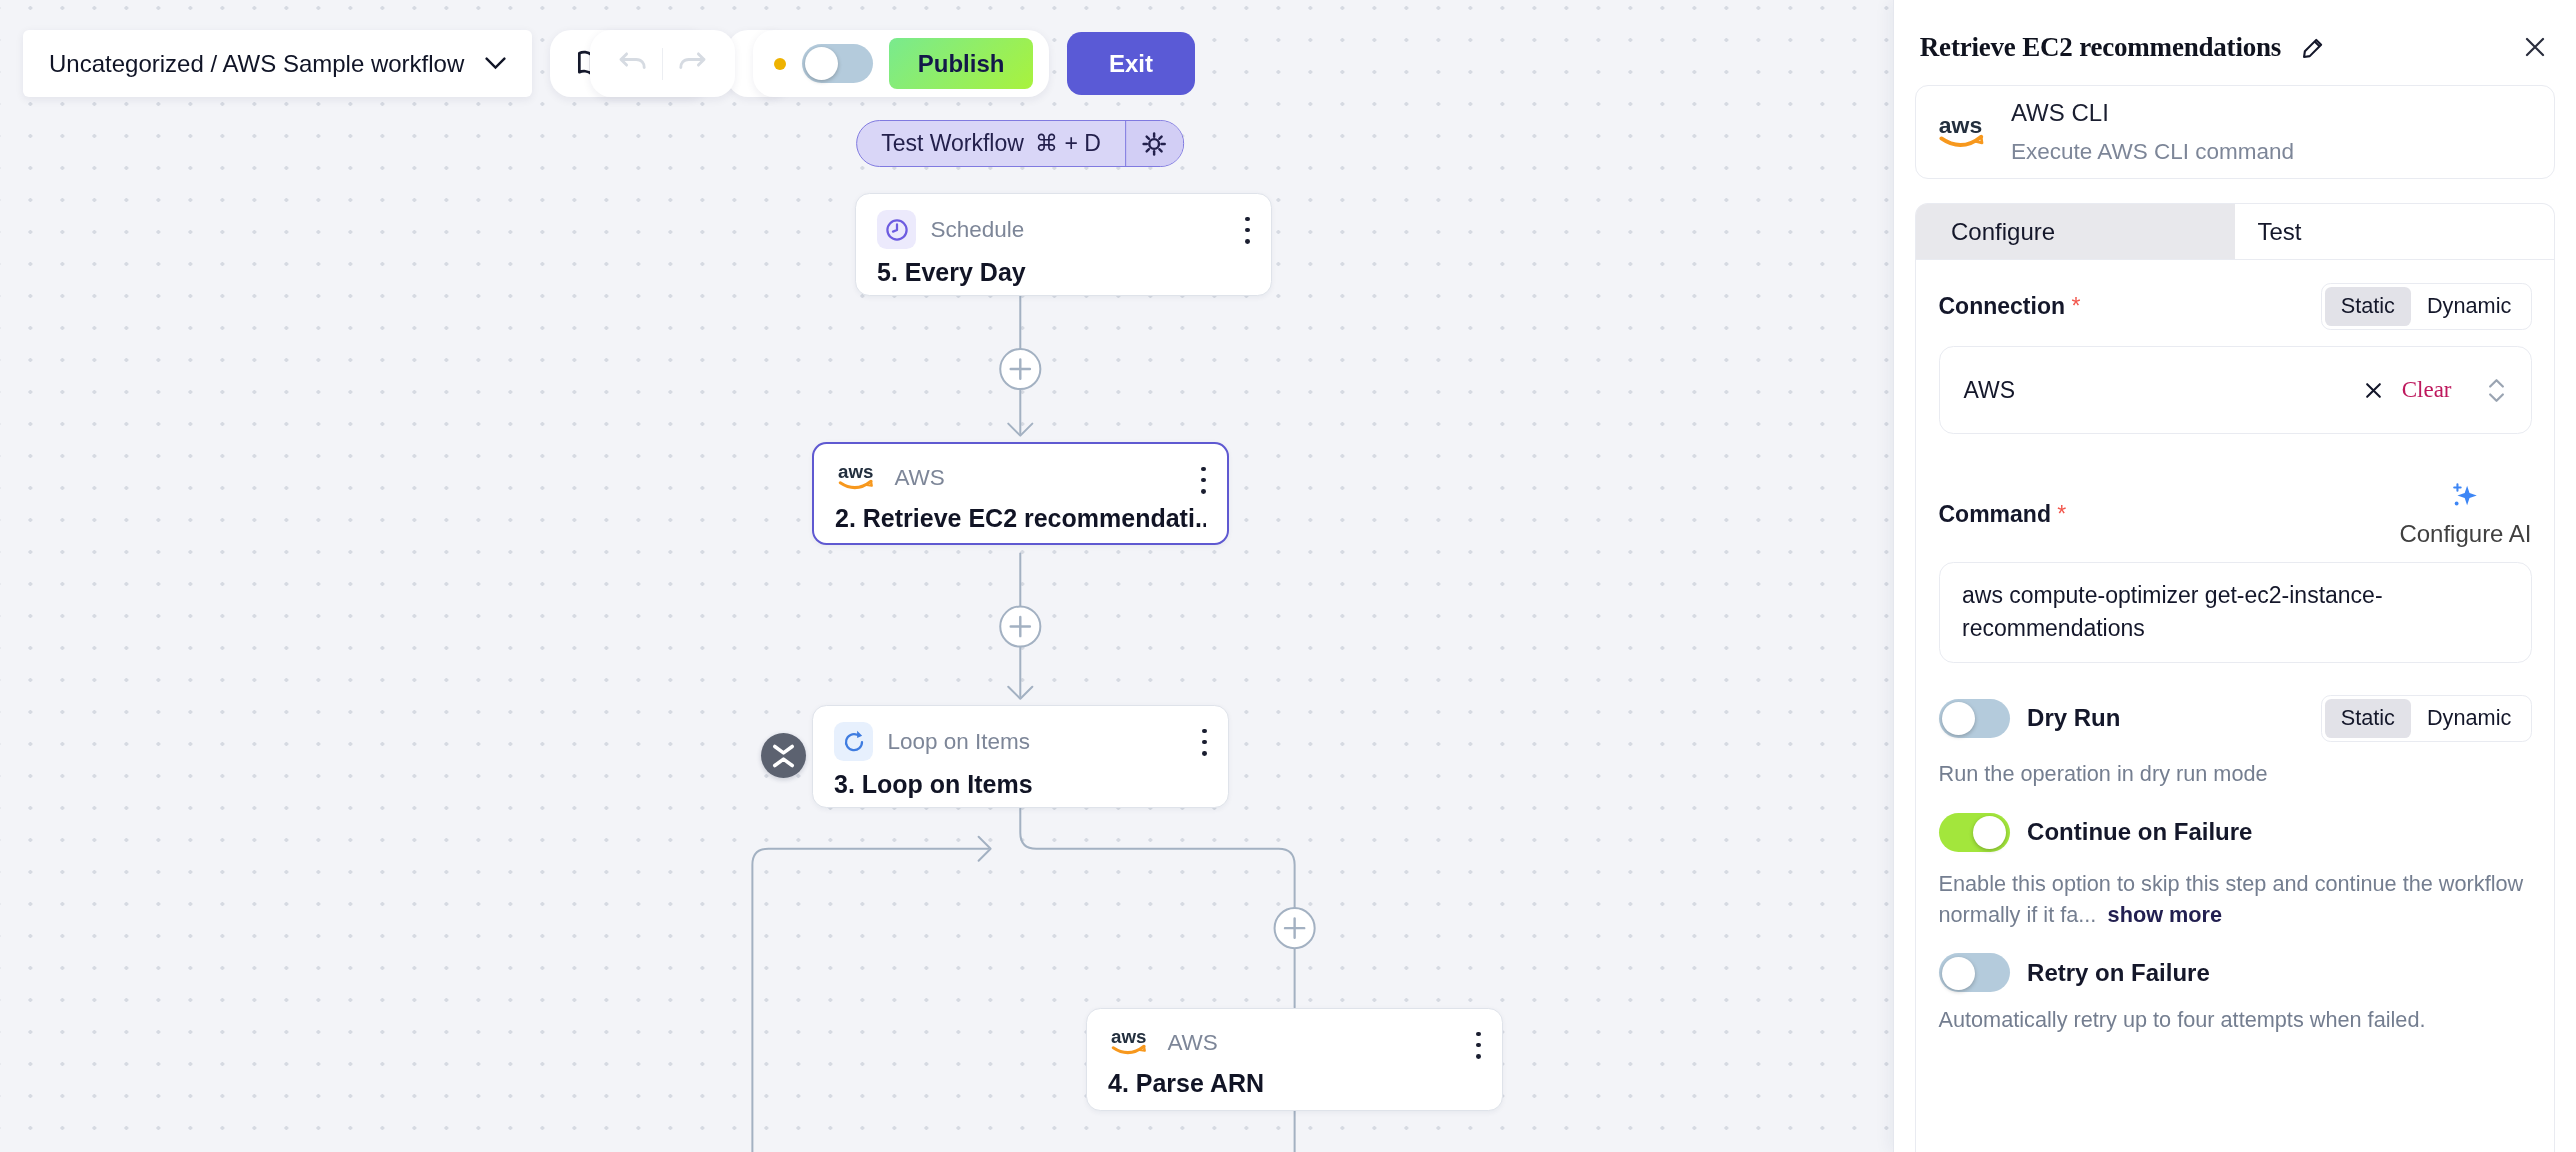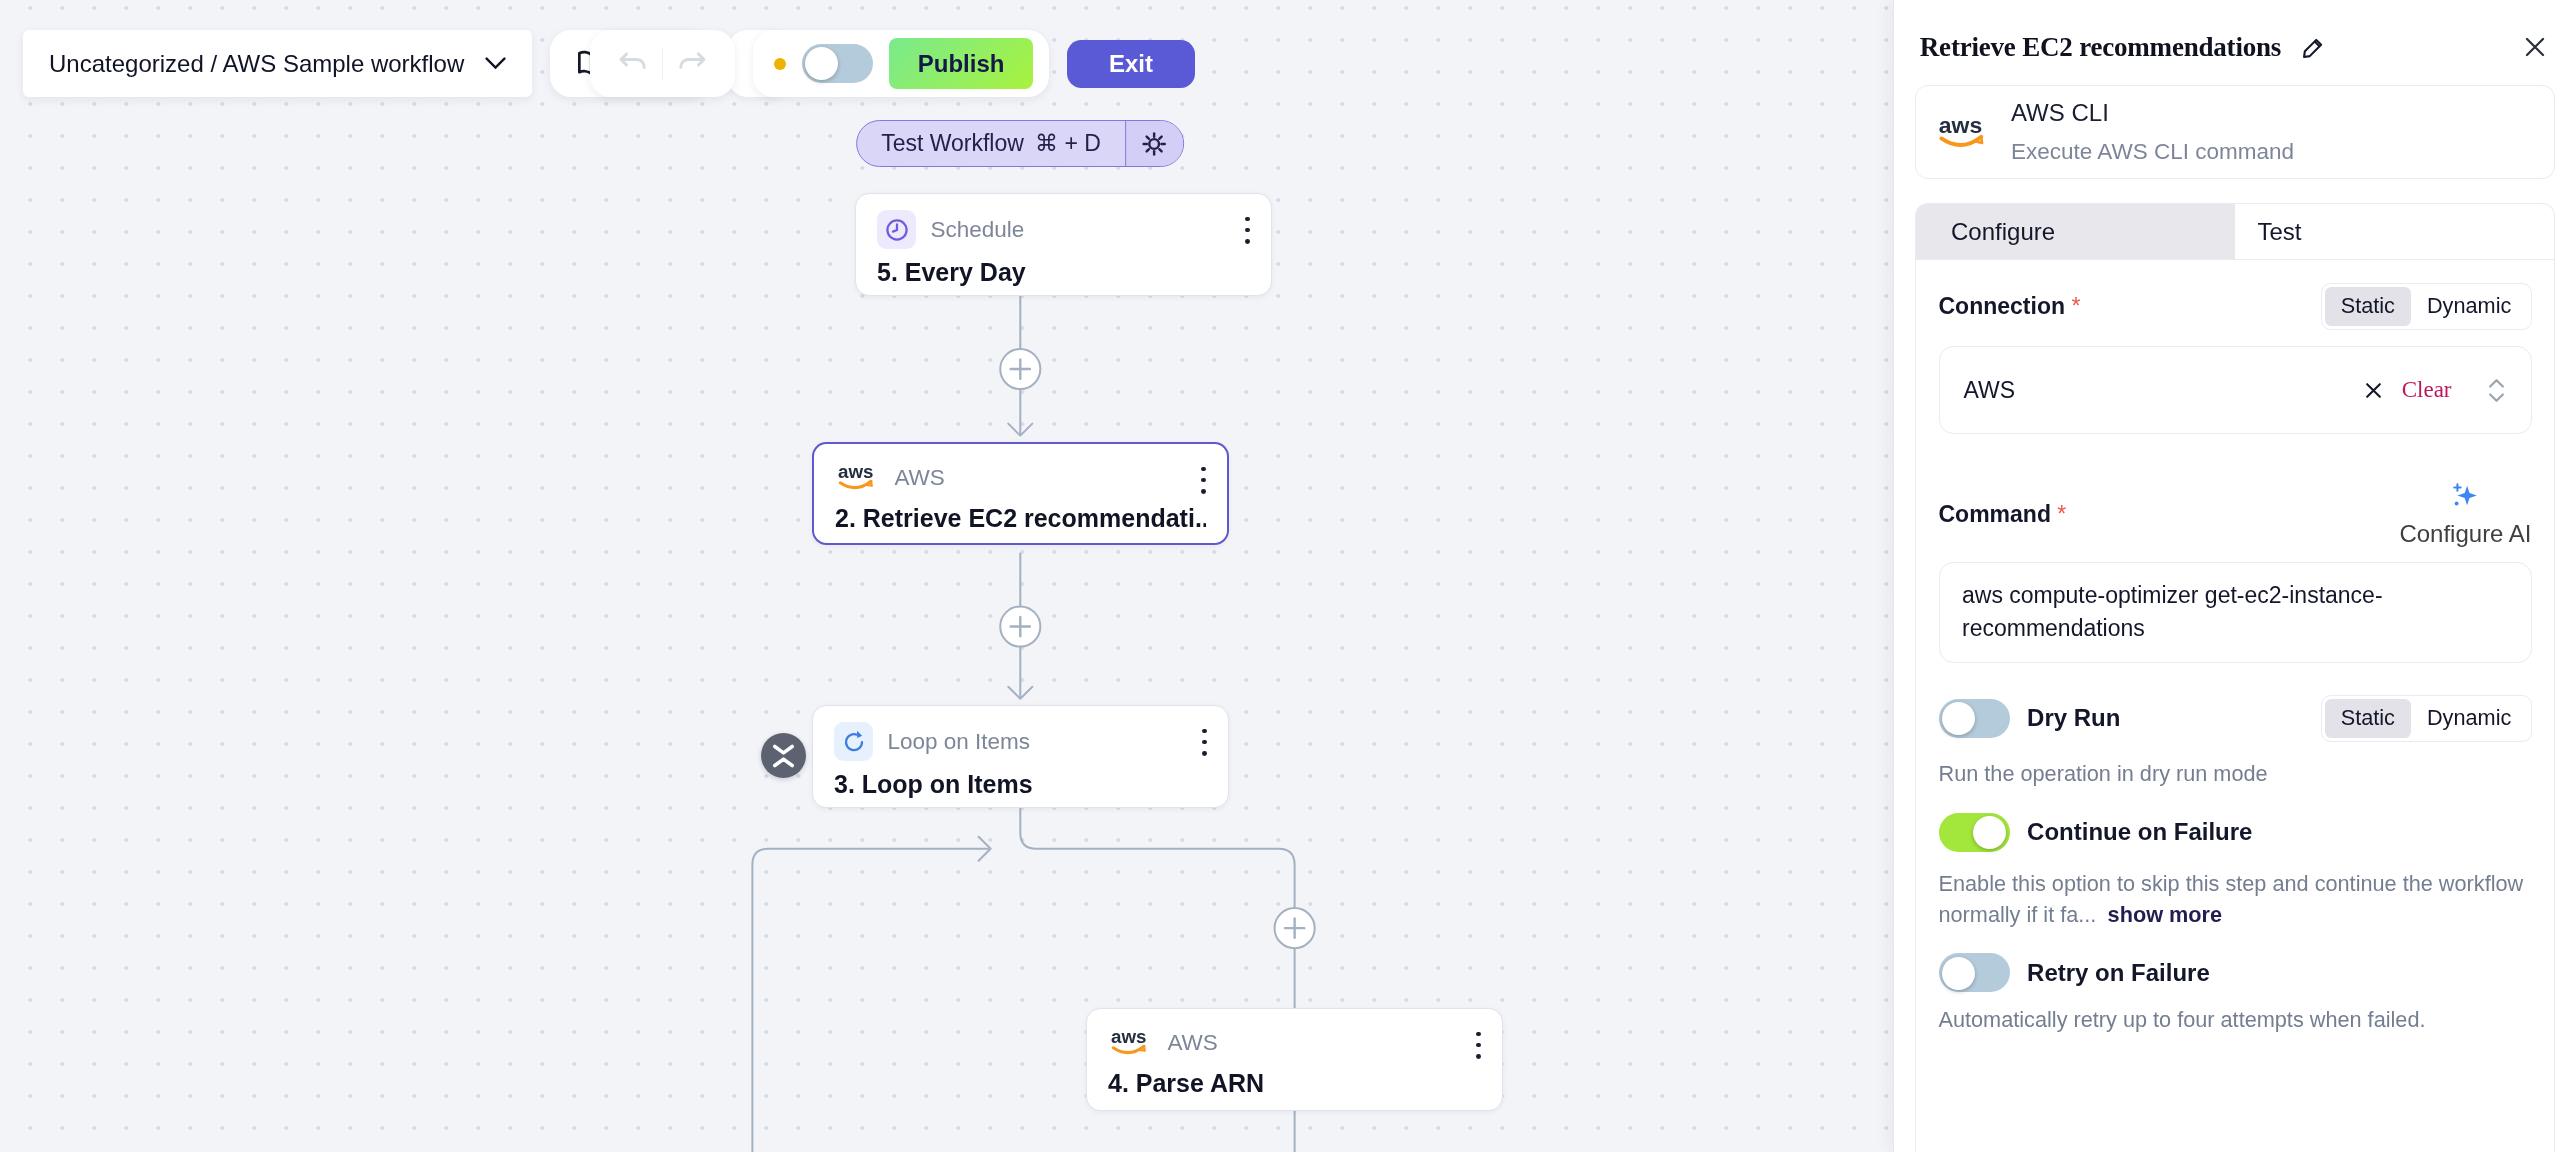--- a/index.html
+++ b/index.html
@@ -39,21 +39,21 @@
   .undo-divider { width:1.6px; height:32px; background:#eceef2; }
   .publish-pill { gap:16px; padding:0 16px 0 21px; }
   .draft-dot { width:12px; height:12px; border-radius:50%; background:#eeb200; }
   .toggle { position:relative; width:71px; height:39px; border-radius:20px; cursor:pointer; flex:none; }
   .toggle .knob { position:absolute; top:3.2px; width:33px; height:33px; border-radius:50%; background:#fff; box-shadow:0 1.6px 4px rgba(0,0,0,.25); }
   .toggle.off { background:#b4cbdc; } .toggle.off .knob { left:3.2px; }
   .toggle.on  { background:#a3e63c; } .toggle.on  .knob { right:3.2px; }
   .btn { border:none; cursor:pointer; font-family:inherit; font-weight:700; border-radius:8px; }
   .publish-btn { height:51px; padding:0 29px; font-size:24px; color:#131849;
     background:linear-gradient(135deg,#79ea8e 0%,#a9f23d 100%); }
-  .exit-btn { height:48px; padding:0 42px; font-size:24px; color:#fff; background:#5a5ad6; border-radius:14.4px; }
+  .exit-btn { height:63px; padding:0 42px; font-size:24px; color:#fff; background:#5a5ad6; border-radius:14.4px; }
 
   
   .test-pill {
     position:absolute; left:1020px; top:120px; transform:translateX(-50%);
     height:47px; display:flex; align-items:center; background:#d9d6f7;
     border:1.6px solid #807ae0; border-radius:24px; overflow:hidden; cursor:pointer;
     color:#23204c; font-size:23px; font-weight:500;
   }
   .test-label { padding:0 24px; display:flex; gap:11.2px; align-items:center; }
   .test-gear { width:58px; align-self:stretch; display:flex; align-items:center; justify-content:center;

